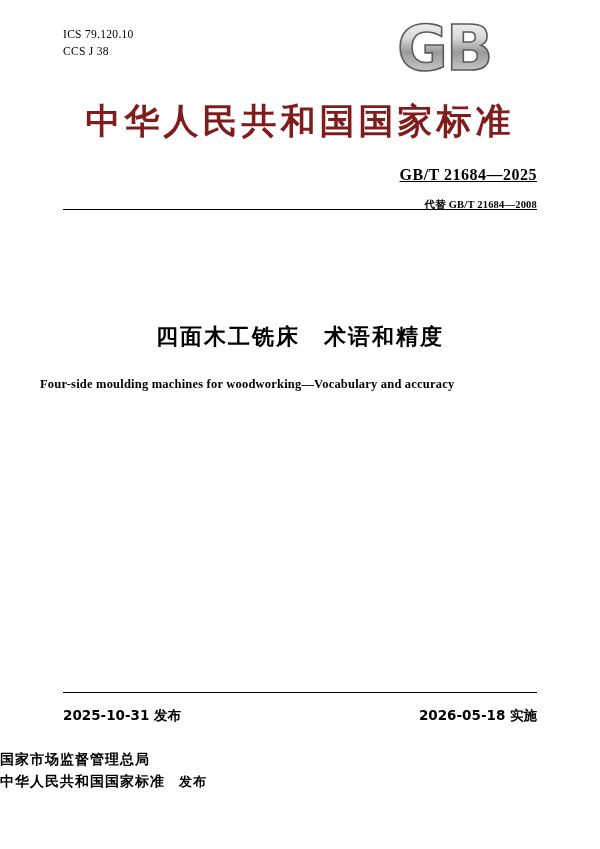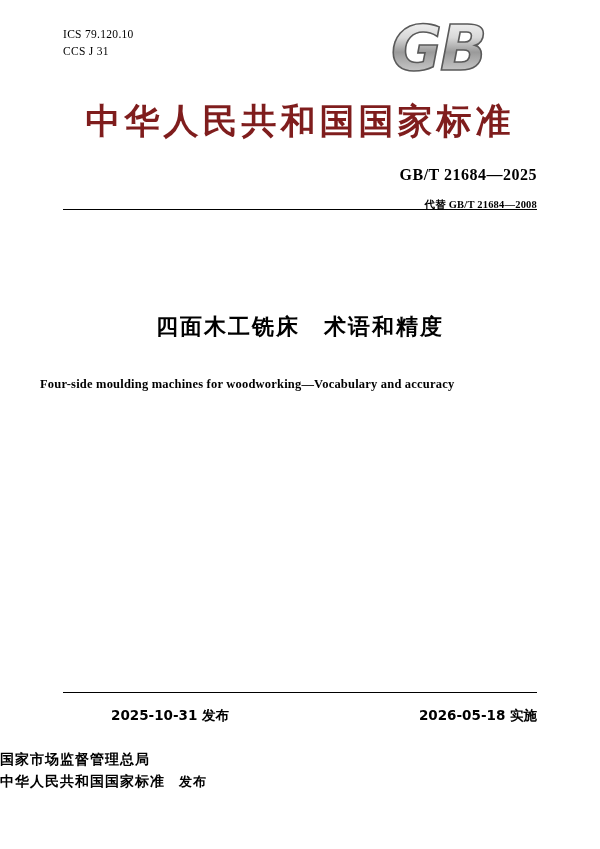--- a/index.html
+++ b/index.html
@@ -33,25 +33,24 @@
     left: 0;
     top: 0;
     font-family: "Liberation Serif", serif;
     font-size: 11.5px;
     line-height: 17px;
     letter-spacing: 0.3px;
     color: #000;
   }
   .gb-logo {
     position: absolute;
-    right: 18px;
+    right: 12px;
     top: -8px;
     width: 130px;
     height: 62px;
-    font-style: italic;
   }
 
   
   .cn-standard-title {
     position: absolute;
     left: 63px;
     top: 98px;
     width: 474px;
     text-align: center;
     font-family: "DejaVu Sans", sans-serif;
@@ -61,20 +60,21 @@
     color: #7f1d1d;
     white-space: nowrap;
   }
 
   
   .std-number {
     position: absolute;
     right: 63px;
     top: 166px;
     text-align: right;
+    text-decoration: underline;
   }
   .std-number .main {
     font-family: "Liberation Serif", serif;
     font-weight: bold;
     font-size: 16px;
     letter-spacing: 0.5px;
     color: #000;
   }
   .std-number .replaces {
     margin-top: 14px;
@@ -93,21 +93,21 @@
     height: 0;
     border-top: 1px solid #000;
   }
   .rule-top { top: 209px; }
   .rule-bottom { top: 692px; }
 
   
   .doc-title {
     position: absolute;
     left: 40px;
-    top: 312px;
+    top: 322px;
     width: 520px;
     text-align: center;
     font-family: "DejaVu Sans", sans-serif;
     font-weight: bold;
     font-size: 22px;
     letter-spacing: 2px;
     color: #000;
   }
   .doc-title-en {
     position: absolute;
@@ -131,21 +131,20 @@
     font-family: "DejaVu Sans", sans-serif;
     font-weight: bold;
     font-size: 13.5px;
     color: #000;
   }
   .date-row .issue {
     position: absolute;
     left: 0;
     top: 0;
     white-space: nowrap;
-    margin-left: 48px;
   }
   .date-row .effective {
     position: absolute;
     right: 0;
     top: 0;
     white-space: nowrap;
   }
 
   
   .publisher {
@@ -171,21 +170,21 @@
   }
 </style>
 </head>
 <body>
 
 <div class="page">
 
   <div class="header">
     <div class="ics-block">
       <div>ICS 79.120.10</div>
-      <div>CCS J 31</div>
+      <div>CCS J 38</div>
     </div>
 
     <div class="gb-logo">
       <svg viewBox="0 0 130 62" width="130" height="62" aria-hidden="true">
         <defs>
           <linearGradient id="gbgrad" x1="0" y1="0" x2="0" y2="1">
             <stop offset="0%" stop-color="#ffffff"></stop>
             <stop offset="35%" stop-color="#d9d9d9"></stop>
             <stop offset="55%" stop-color="#9a9a9a"></stop>
             <stop offset="100%" stop-color="#e8e8e8"></stop>

